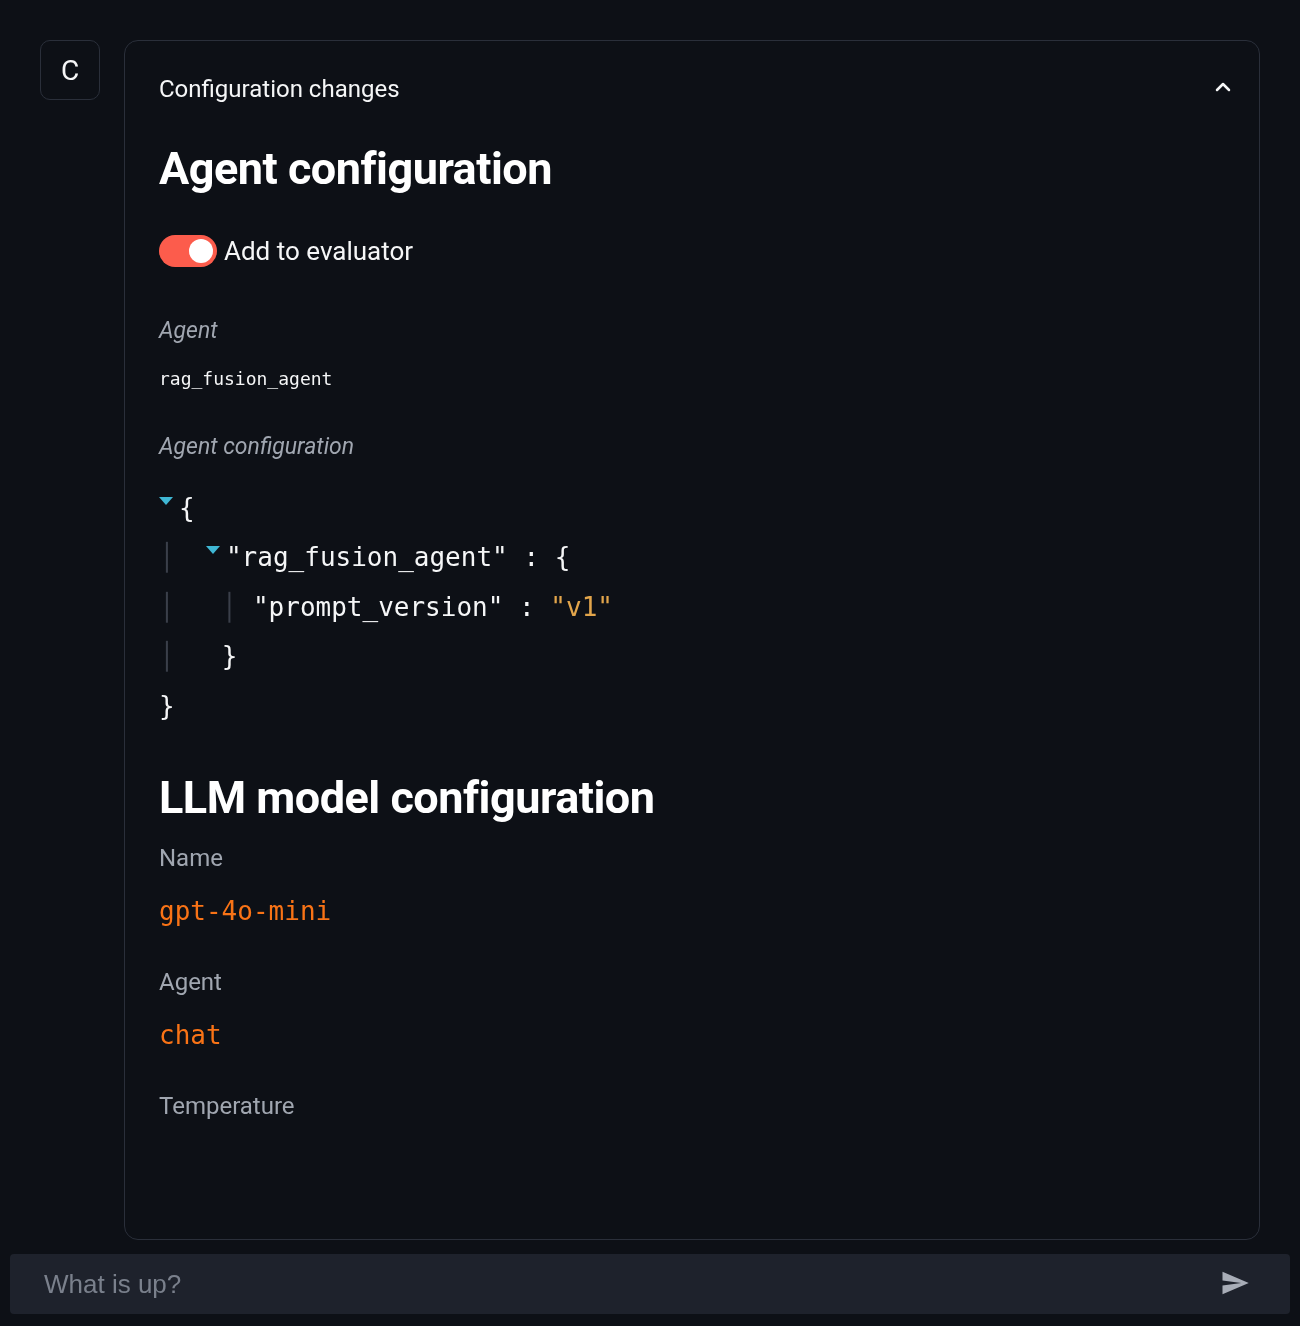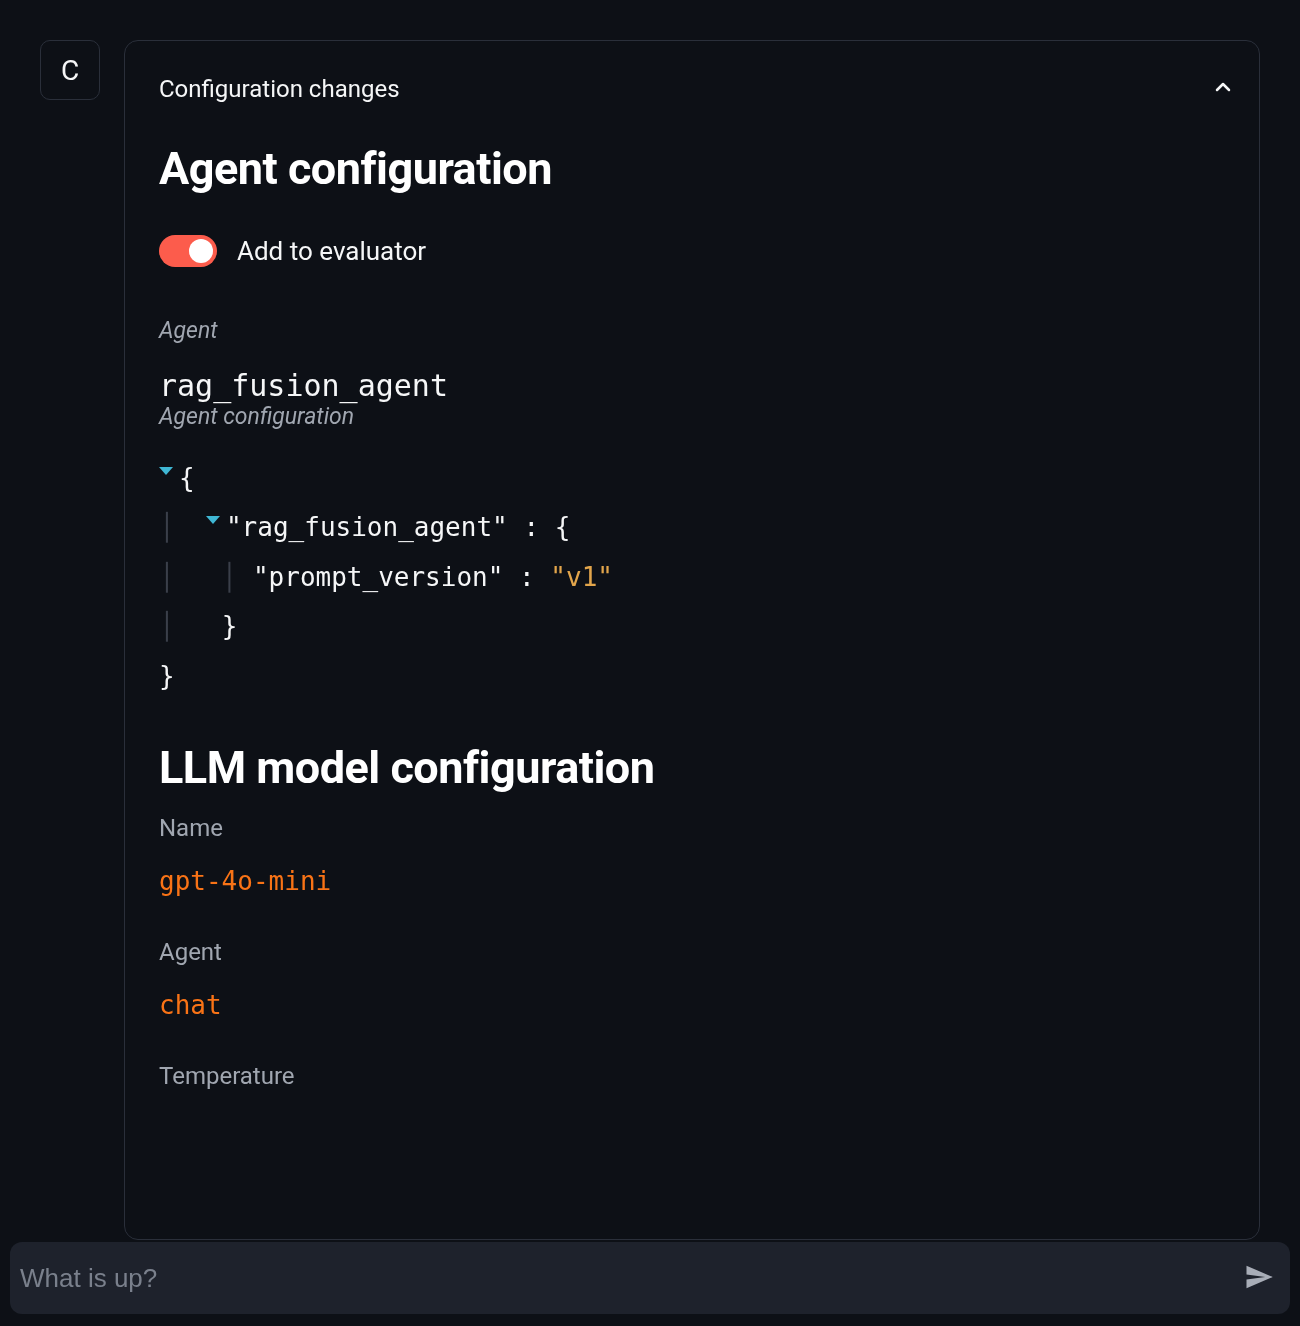--- a/index.html
+++ b/index.html
@@ -64,21 +64,21 @@
     margin-bottom: 40px;
     letter-spacing: -0.5px;
   }
   h1.section-title.second {
     margin-top: 40px;
     margin-bottom: 20px;
   }
   .toggle-row {
     display: flex;
     align-items: center;
-    gap: 20px;
+    gap: 7px;
     margin-bottom: 50px;
   }
   .toggle {
     width: 58px;
     height: 32px;
     background: #fc5c4c;
     border-radius: 16px;
     position: relative;
     cursor: pointer;
   }
@@ -96,22 +96,23 @@
     color: #f5f6f7;
   }
   .field-label {
     font-size: 23px;
     color: #a0a6b0;
     margin-bottom: 24px;
     font-style: italic;
   }
   .field-value {
     font-family: ui-monospace, SFMono-Regular, Menlo, Consolas, monospace;
-    font-size: 30px;
-    color: #f5f6f7;
+    font-size: 18px;
+    color: #f5f6f7;
+    margin-bottom: 44px;
   }
   .json-block {
     font-family: ui-monospace, SFMono-Regular, Menlo, Consolas, monospace;
     font-size: 26px;
     line-height: 1.9;
     color: #f5f6f7;
     margin-bottom: 10px;
   }
   .json-line { white-space: pre; position: relative; }
   .fold {
@@ -128,26 +129,26 @@
     color: #3a3f4a;
   }
   .json-key { color: #f5f6f7; }
   .json-punc { color: #f5f6f7; }
   .json-str { color: #e2a54b; }
   .chat-bar {
     position: absolute;
     left: 10px;
     right: 10px;
     bottom: 12px;
-    height: 72px;
+    height: 60px;
     background: #1e222c;
-    border-radius: 12px;
-    display: flex;
-    align-items: center;
-    padding: 0 10px;
+    border-radius: 4px;
+    display: flex;
+    align-items: center;
+    padding: 0 34px;
   }
   .chat-input {
     flex: 1;
     background: transparent;
     border: none;
     outline: none;
     color: #f5f6f7;
     font-size: 26px;
   }
   .chat-input::placeholder {

